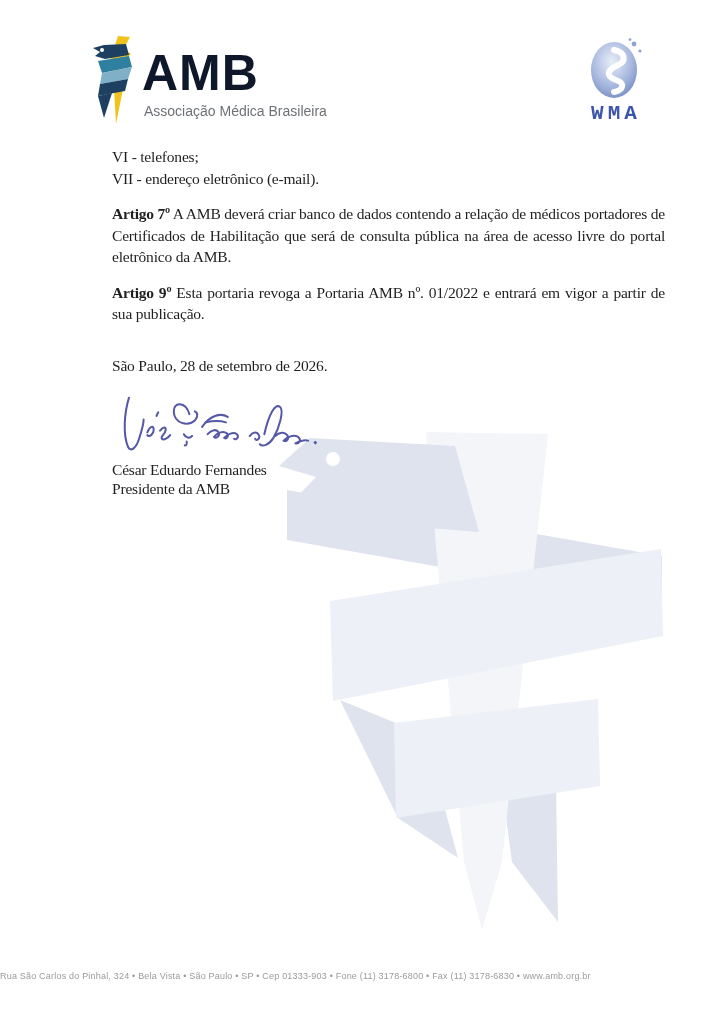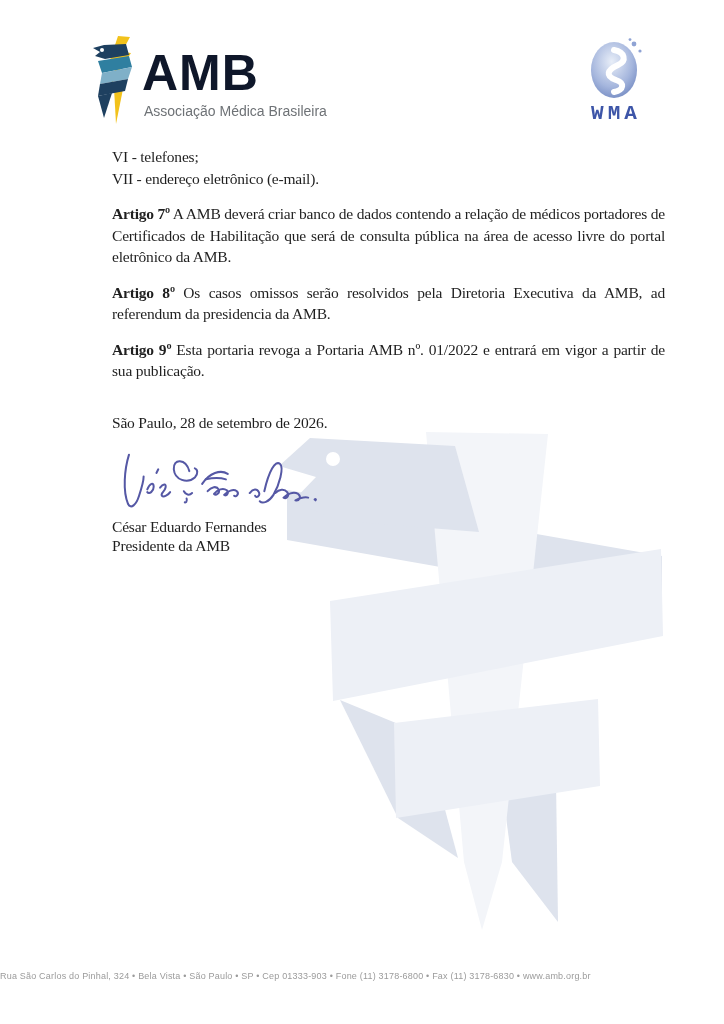--- a/index.html
+++ b/index.html
@@ -120,22 +120,20 @@
 
     <div class="list-block">
       <div>VI - telefones;</div>
       <div>VII - endereço eletrônico (e-mail).</div>
     </div>
 
     <p class="para"><b>Artigo 7º</b>
       <span>A AMB deverá criar banco de dados contendo a relação de médicos portadores de Certificados de Habilitação que será de consulta pública na área de acesso livre do portal eletrônico da AMB.</span></p>
 
 
-    <p class="para"><b>Artigo 8º</b>
-      <span>Os casos omissos serão resolvidos pela Diretoria Executiva da AMB, ad referendum da presidencia da AMB.</span></p>
 
     <p class="para"><b>Artigo 9º</b>
       <span>Esta portaria revoga a Portaria AMB nº. 01/2022 e entrará em vigor a partir de sua publicação.</span></p>
 
     <div class="dateline">São Paulo, 28 de setembro de 2026.</div>
 
     <svg class="signature-svg" width="230" height="64" viewBox="0 0 230 70" xmlns="http://www.w3.org/2000/svg" aria-hidden="true">
       <g stroke="#5558a5" fill="none" stroke-width="2.2" stroke-linecap="round" stroke-linejoin="round">
         <path d="M10,4 C5,20 3,44 9,58 C12,64 18,59 21,49 C24,40 26,32 26,28"></path>
         <path d="M30,42 C33,35 37,34 37,39 C37,44 32,48 30,45"></path>

